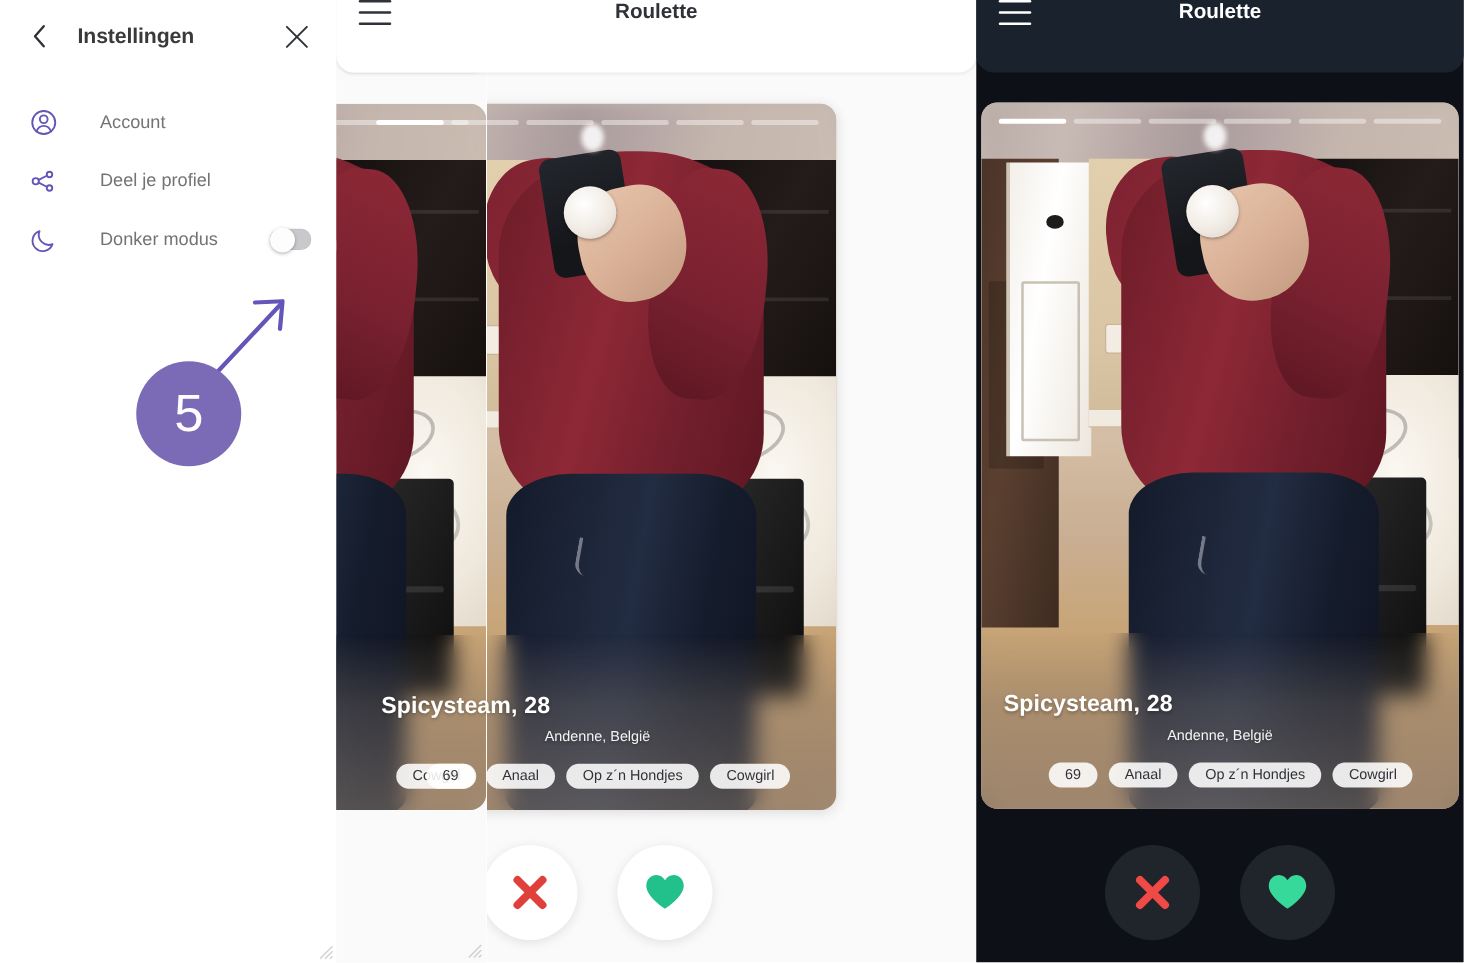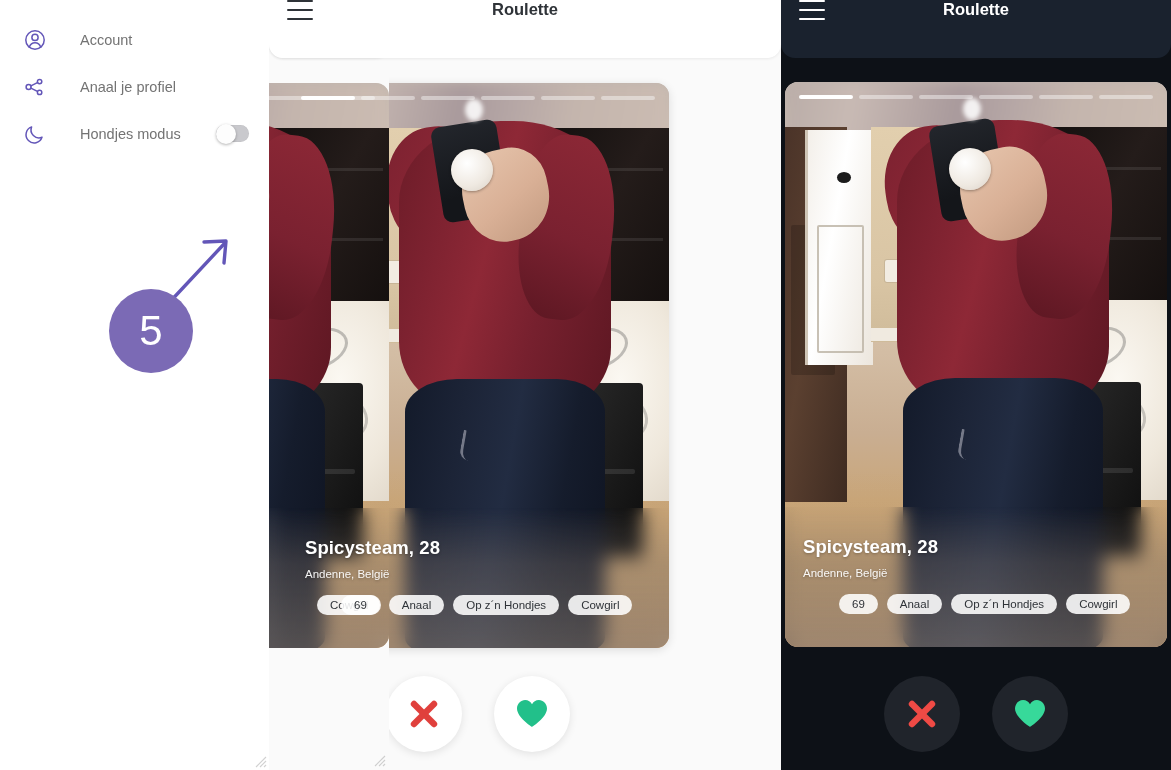--- a/index.html
+++ b/index.html
@@ -367,36 +367,37 @@
     flex: 1 1 0;
     height: 4px;
     border-radius: 2px;
     background: rgba(255,255,255,0.42);
   }
   .progress .seg.active { background: #ffffff; }
 
   
   .card-info {
     position: absolute;
-    left: 0; right: 0; bottom: 16px;
+    left: 0; right: 0; bottom: 0;
     padding: 22px 18px 17px 18px;
     z-index: 3;
   }
   .card-name {
     font-size: 18.5px;
     font-weight: bold;
     color: #ffffff;
     text-shadow: 0 1px 3px rgba(0,0,0,0.30);
     letter-spacing: 0.1px;
   }
   .card-location {
     margin-top: 9px;
     font-size: 11.5px;
     color: rgba(255,255,255,0.94);
     text-shadow: 0 1px 3px rgba(0,0,0,0.30);
+    text-align: center;
   }
   .tag-row {
     margin-top: 15px;
     display: flex;
     gap: 9px;
     padding-left: 36px;
   }
   .tag {
     background: rgba(255,255,255,0.88);
     color: #2f3338;
@@ -514,20 +515,34 @@
     <svg class="peek-resize" viewBox="0 0 16 16">
       <g stroke="#9a9a9a" stroke-width="1.1">
         <line x1="15" y1="5" x2="5" y2="15"></line>
         <line x1="15" y1="9" x2="9" y2="15"></line>
         <line x1="15" y1="13" x2="13" y2="15"></line>
       </g>
     </svg>
   </div>
 
   <div class="settings-panel">
+    <div class="settings-header">
+      <div class="back-chevron">
+        <svg width="13" height="20" viewBox="0 0 13 20">
+          <path d="M10 2 L3 10 L10 18" fill="none" stroke="#2f3338" stroke-width="1.9" stroke-linecap="round" stroke-linejoin="round"></path>
+        </svg>
+      </div>
+      <div class="settings-title">Instellingen</div>
+      <div class="close-x">
+        <svg width="21" height="21" viewBox="0 0 21 21">
+          <line x1="2.5" y1="2.5" x2="18.5" y2="18.5" stroke="#2f3338" stroke-width="1.6" stroke-linecap="round"></line>
+          <line x1="18.5" y1="2.5" x2="2.5" y2="18.5" stroke="#2f3338" stroke-width="1.6" stroke-linecap="round"></line>
+        </svg>
+      </div>
+    </div>
 
     <div class="settings-list">
 
       <div class="settings-row">
         <span class="row-icon">
           <svg width="24" height="24" viewBox="0 0 24 24" fill="none" stroke="#6356b8" stroke-width="1.5">
             <circle cx="12" cy="12" r="9.2"></circle>
             <circle cx="12" cy="9.4" r="3.1"></circle>
             <path d="M6.2 19.2c1.1-3 3.3-4.5 5.8-4.5s4.7 1.5 5.8 4.5" stroke-linecap="round"></path>
           </svg>
@@ -539,30 +554,30 @@
       <div class="settings-row">
         <span class="row-icon">
           <svg width="24" height="24" viewBox="0 0 24 24" fill="none" stroke="#6356b8" stroke-width="1.5">
             <circle cx="5.6" cy="12" r="2.5"></circle>
             <circle cx="16.6" cy="6.6" r="2.2"></circle>
             <circle cx="16.6" cy="17.4" r="2.2"></circle>
             <line x1="7.9" y1="10.9" x2="14.4" y2="7.6" stroke-linecap="round"></line>
             <line x1="7.9" y1="13.1" x2="14.4" y2="16.4" stroke-linecap="round"></line>
           </svg>
         </span>
-        <span class="row-label">Anaal je profiel</span>
+        <span class="row-label">Deel je profiel</span>
       </div>
 
       <div class="settings-row">
         <span class="row-icon">
           <svg width="24" height="24" viewBox="0 0 24 24" fill="none" stroke="#6356b8" stroke-width="1.5">
             <path d="M19 15.3A8 8 0 0 1 8.6 4.9a8.2 8.2 0 1 0 10.4 10.4z" stroke-linejoin="round"></path>
           </svg>
         </span>
-        <span class="row-label">Hondjes modus</span>
+        <span class="row-label">Donker modus</span>
         <span class="toggle">
           <span class="knob"></span>
         </span>
       </div>
     </div>
 
     <svg class="callout-arrow" viewBox="0 0 80 80">
       <path d="M6 74 L64 12" stroke="#6356b8" stroke-width="3.4" fill="none" stroke-linecap="round"></path>
       <path d="M44 10 L66 9 L64 31" stroke="#6356b8" stroke-width="3.4" fill="none" stroke-linecap="round" stroke-linejoin="round"></path>
     </svg>

